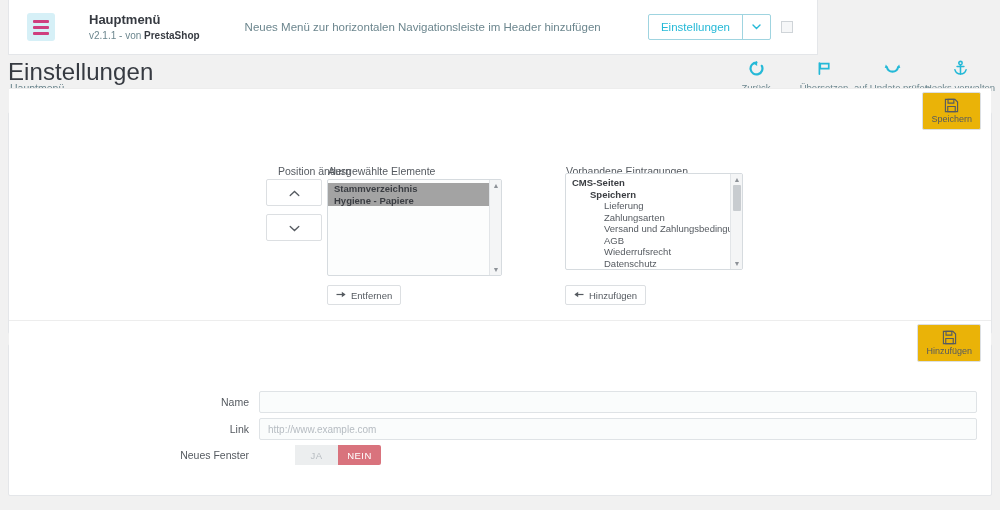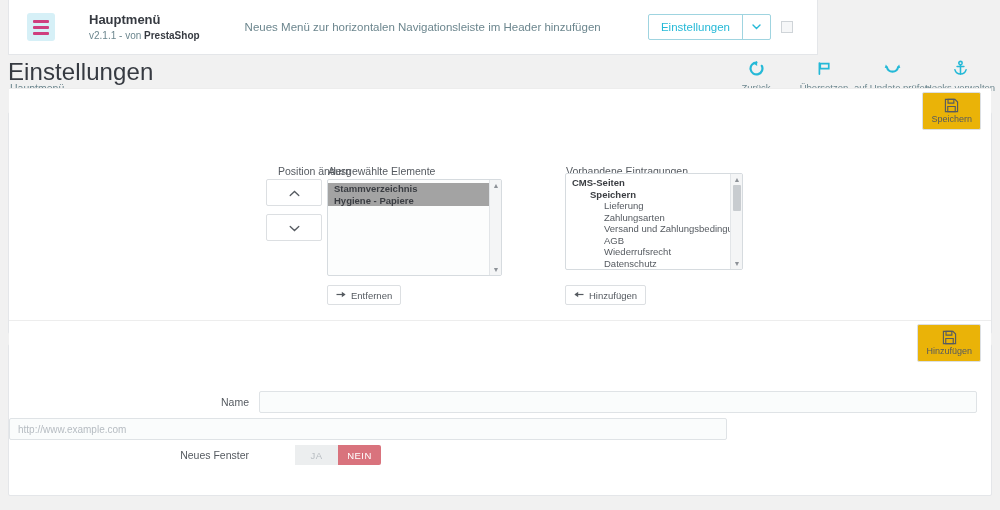--- a/index.html
+++ b/index.html
@@ -327,20 +327,21 @@
       <span class="ph-tx">NEUEN LINK HINZUFÜGEN</span>
     </div>
 
     <div class="panel-body">
       <div class="frow" id="row-name">
         <label class="flbl">Name</label>
         <input class="finput" type="text" placeholder="" value="" style="">
       </div>
 
       <div class="frow" id="row-link">
+        <label class="flbl">Link</label>
         <input class="finput" type="text" placeholder="http://www.example.com" style="">
       </div>
 
       <div class="frow" id="row-win">
         <label class="flbl">Neues Fenster</label>
         <div class="toggle">
           <span class="sw off">JA</span>
           <span class="sw on">NEIN</span>
         </div>
       </div>

